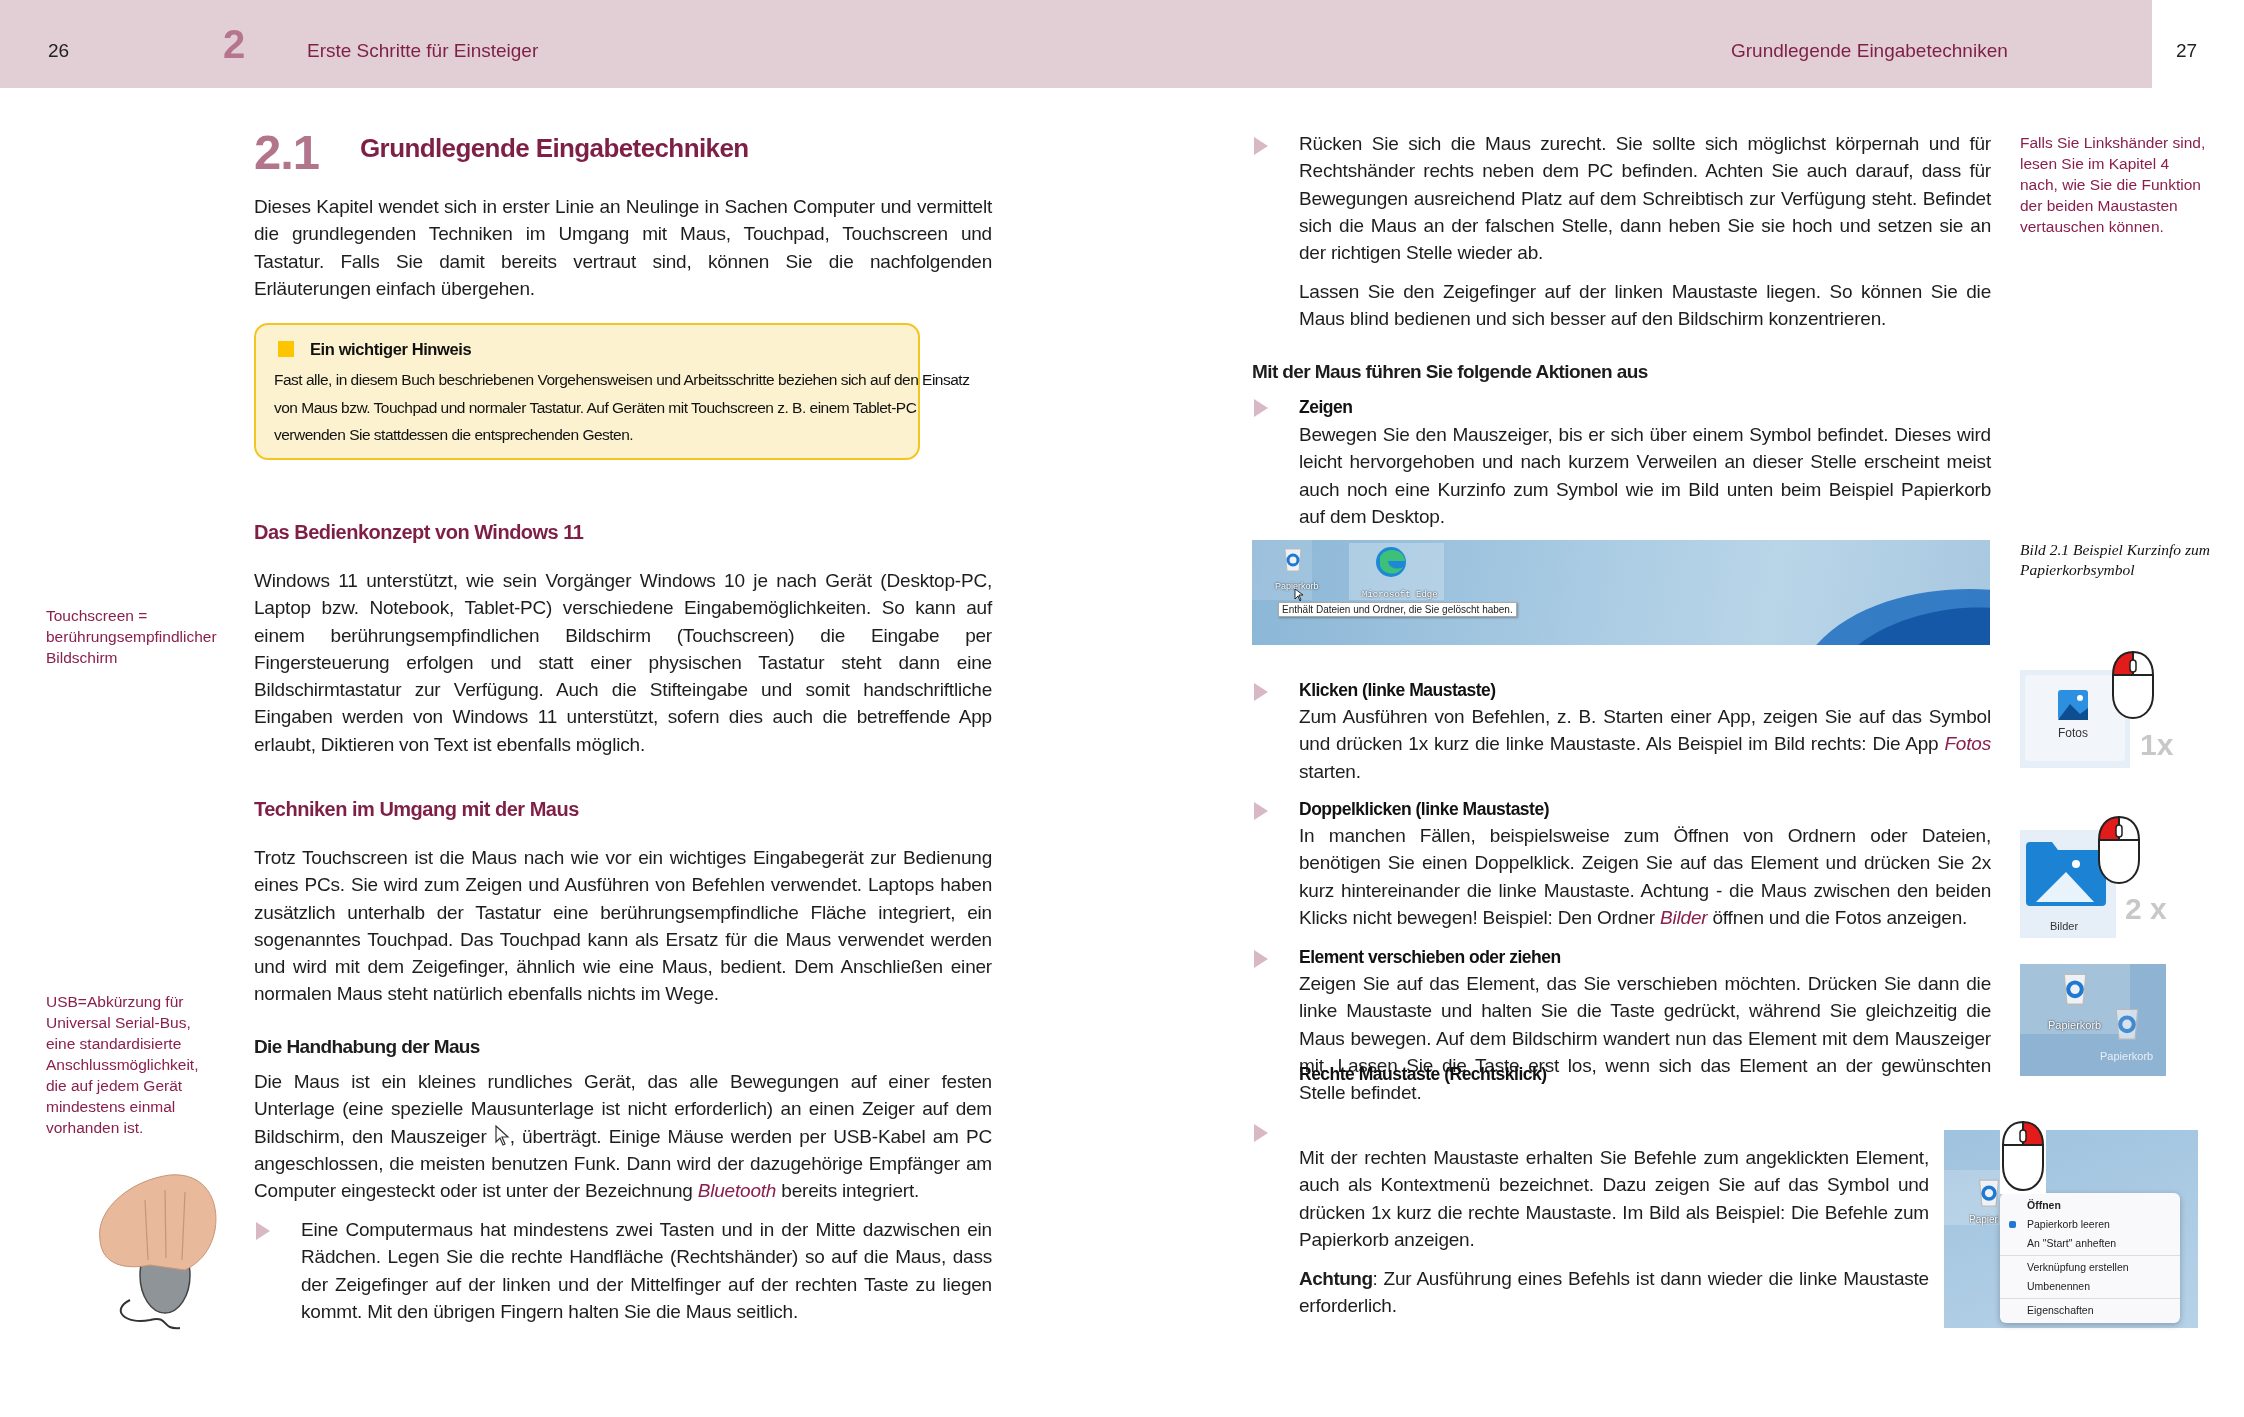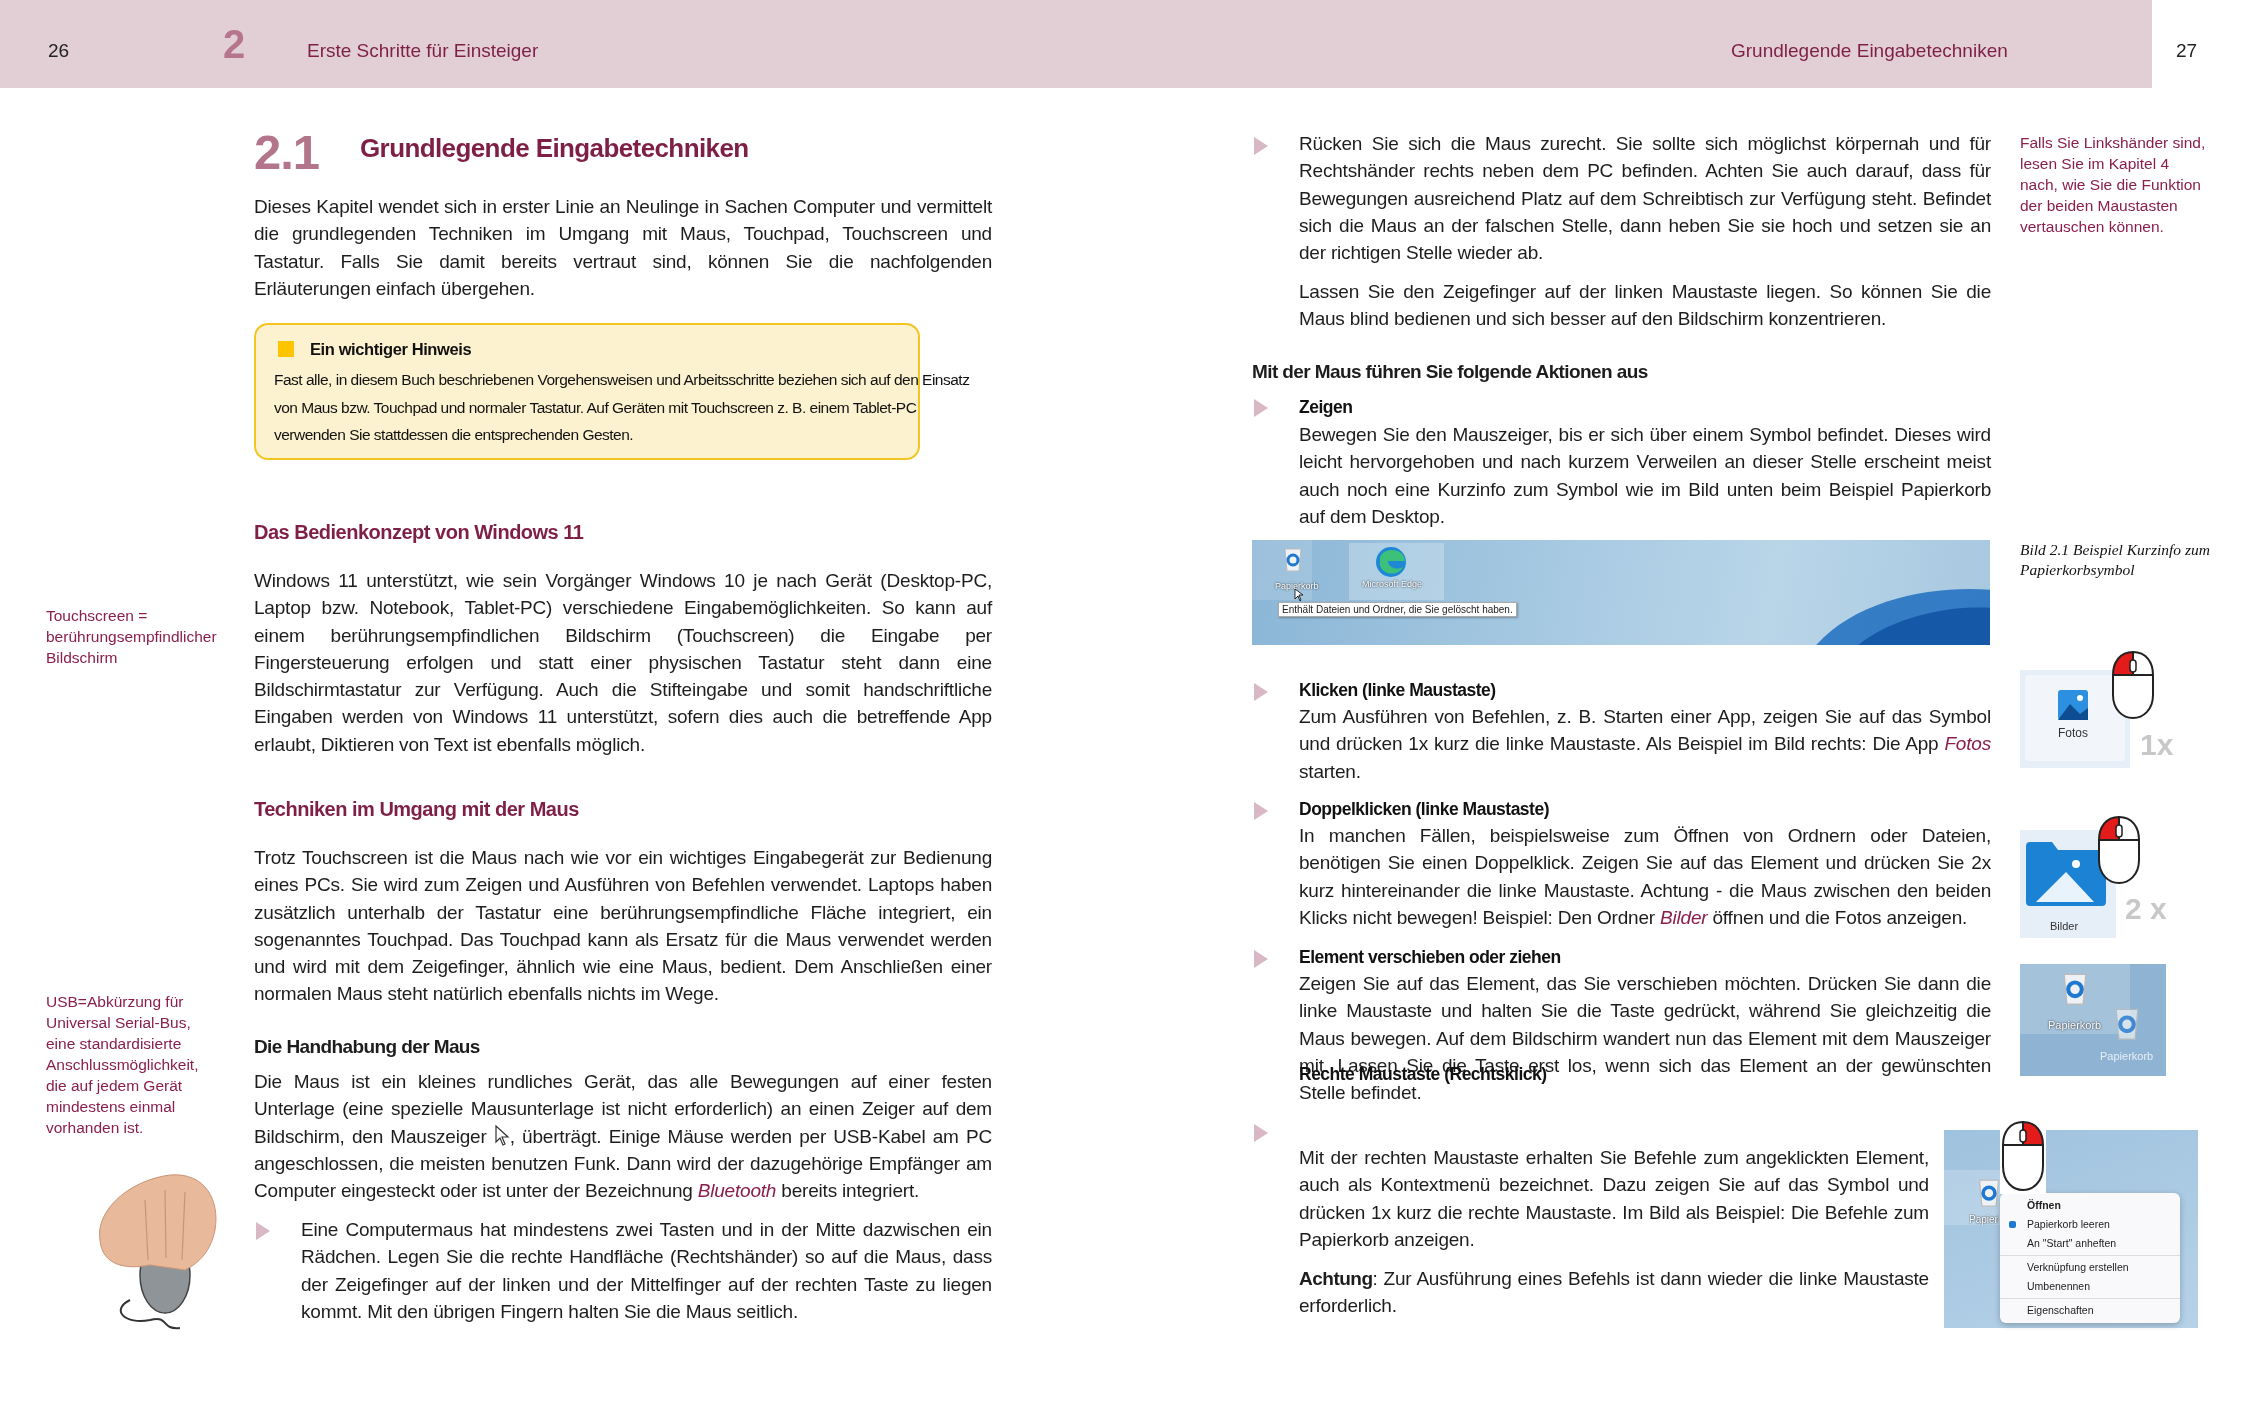--- a/index.html
+++ b/index.html
@@ -107,21 +107,21 @@
     <div style="position:absolute; left:97px; top:3px; width:95px; height:57px; background:rgba(255,255,255,0.25);"></div>
     <svg style="position:absolute; left:30px; top:5px;" width="22" height="28" viewBox="0 0 22 28">
         <path d="M3 4 L19 4 L17 26 L5 26 Z" fill="#eef2f6" stroke="#bbb"></path>
         <circle cx="11" cy="15" r="5" fill="none" stroke="#1f78d1" stroke-width="3"></circle>
       </svg>
     <div style="position:absolute; left:23px; top:41px; font-size:9px; color:#fff; text-shadow:0 0 2px #000;">Papierkorb</div>
     <svg style="position:absolute; left:122px; top:5px;" width="34" height="34" viewBox="0 0 34 34">
         <circle cx="17" cy="17" r="15" fill="#1e88d4"></circle>
         <path d="M6 12 C10 2 30 2 31 16 L14 16 C14 22 22 26 29 22 C24 32 8 30 6 20 Z" fill="#3cc07a"></path>
       </svg>
-    <div style="position:absolute; left:110px; top:39px; font-size:9px; color:#fff; text-shadow:0 0 2px #000;">Microsoft Edge</div>
+    <div style="position:absolute; left:110px; top:50px; font-size:9px; color:#fff; text-shadow:0 0 2px #000;font-family:Liberation Mono, monospace;">Microsoft Edge</div>
     <svg style="position:absolute; left:42px; top:48px;" width="10" height="14" viewBox="0 0 10 14">
         <path d="M1 1 L1 11 L4 8 L6 13 L7 12 L5 7 L9 7 Z" fill="#fff" stroke="#000" stroke-width="0.8"></path>
       </svg>
     <div style="position:absolute; left:26px; top:62px; background:#fff; border:1px solid #aaa; font-size:10px; padding:1px 3px; color:#222; box-shadow:1px 1px 2px rgba(0,0,0,0.3);">Enthält Dateien und Ordner, die Sie gelöscht haben.</div>
     <svg style="position:absolute; left:560px; top:40px;" width="180" height="70" viewBox="0 0 180 70">
         <path d="M0 70 C40 20 120 5 180 10 L180 70 Z" fill="#1f6fc0" opacity="0.85"></path>
         <path d="M40 70 C80 35 140 25 180 28 L180 70 Z" fill="#0e4fa0" opacity="0.8"></path>
       </svg>
   </div>
   <div class="fig-caption" style="width:190px;">Bild 2.1 Beispiel Kurzinfo zum Papierkorbsymbol</div>

